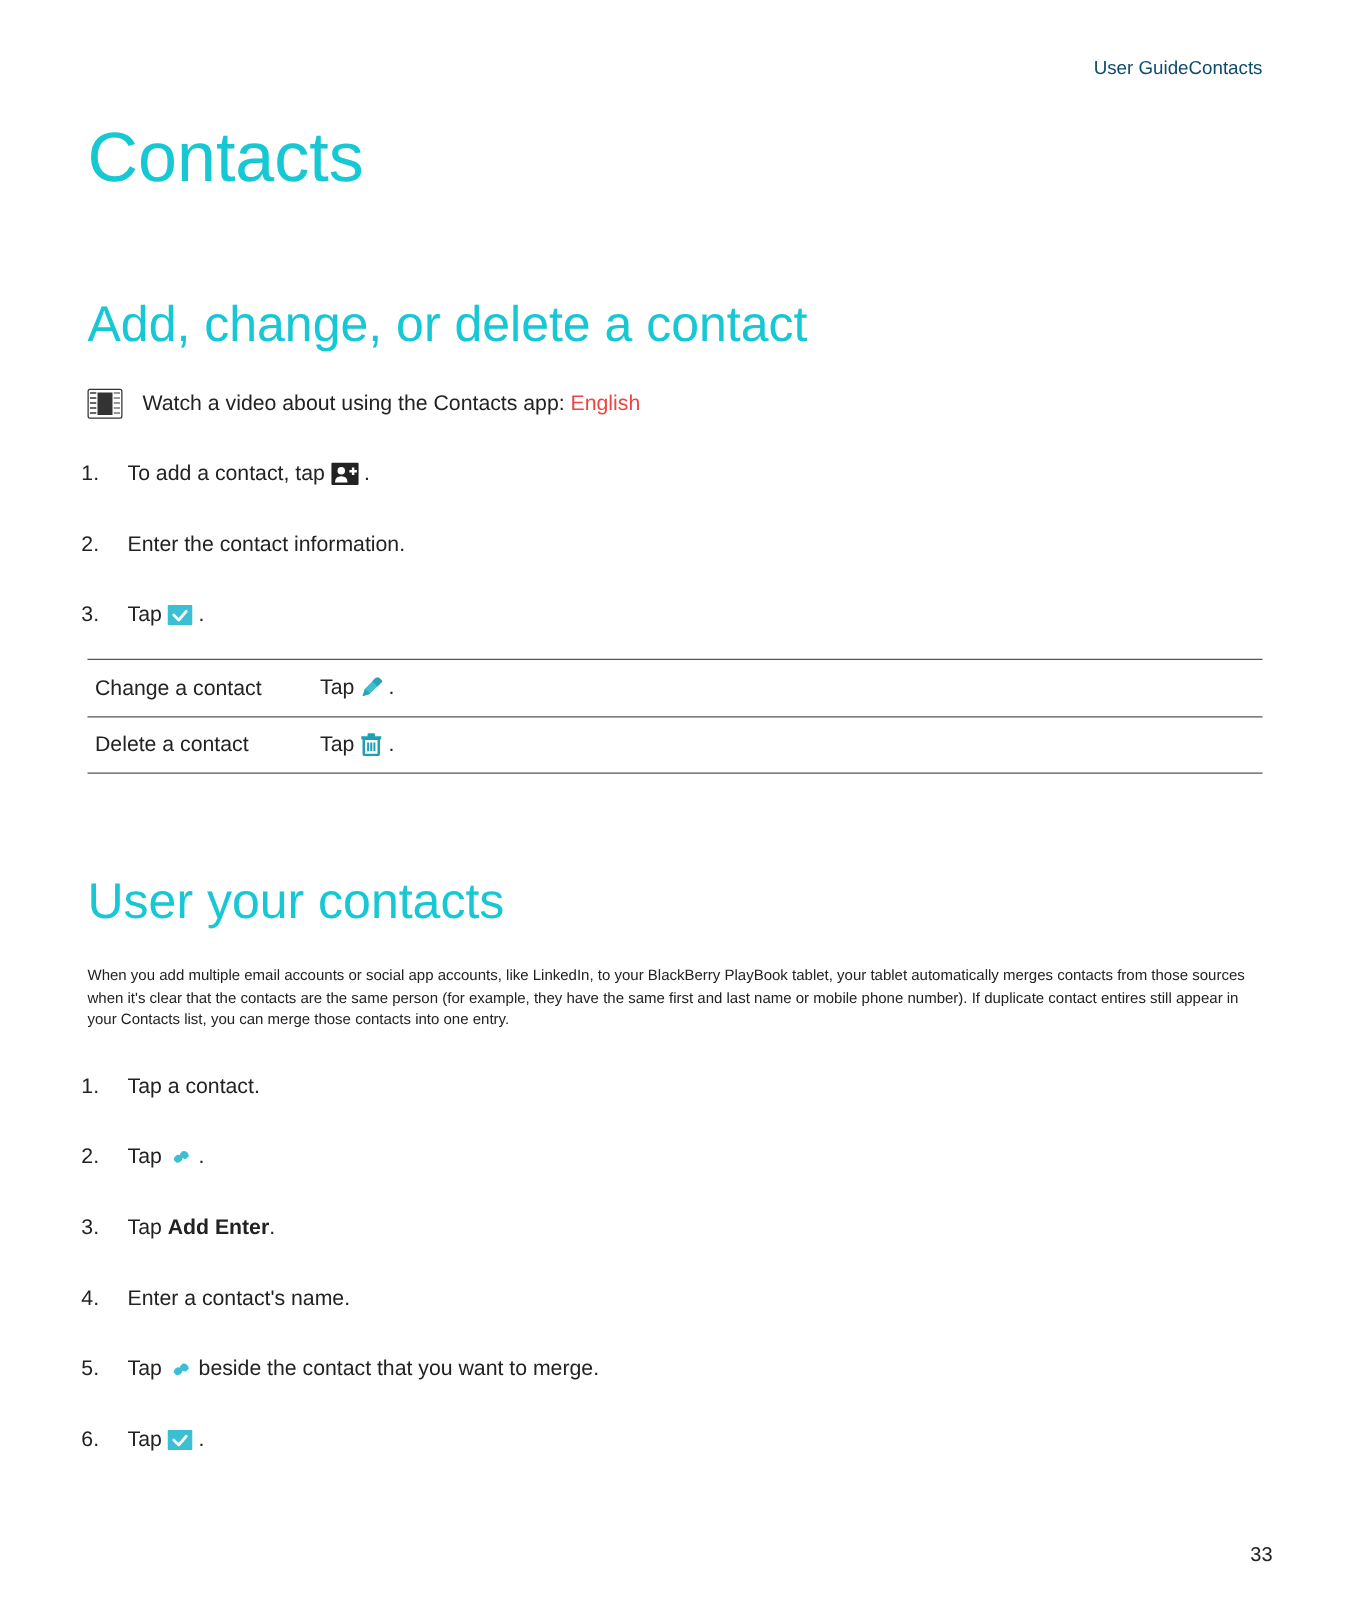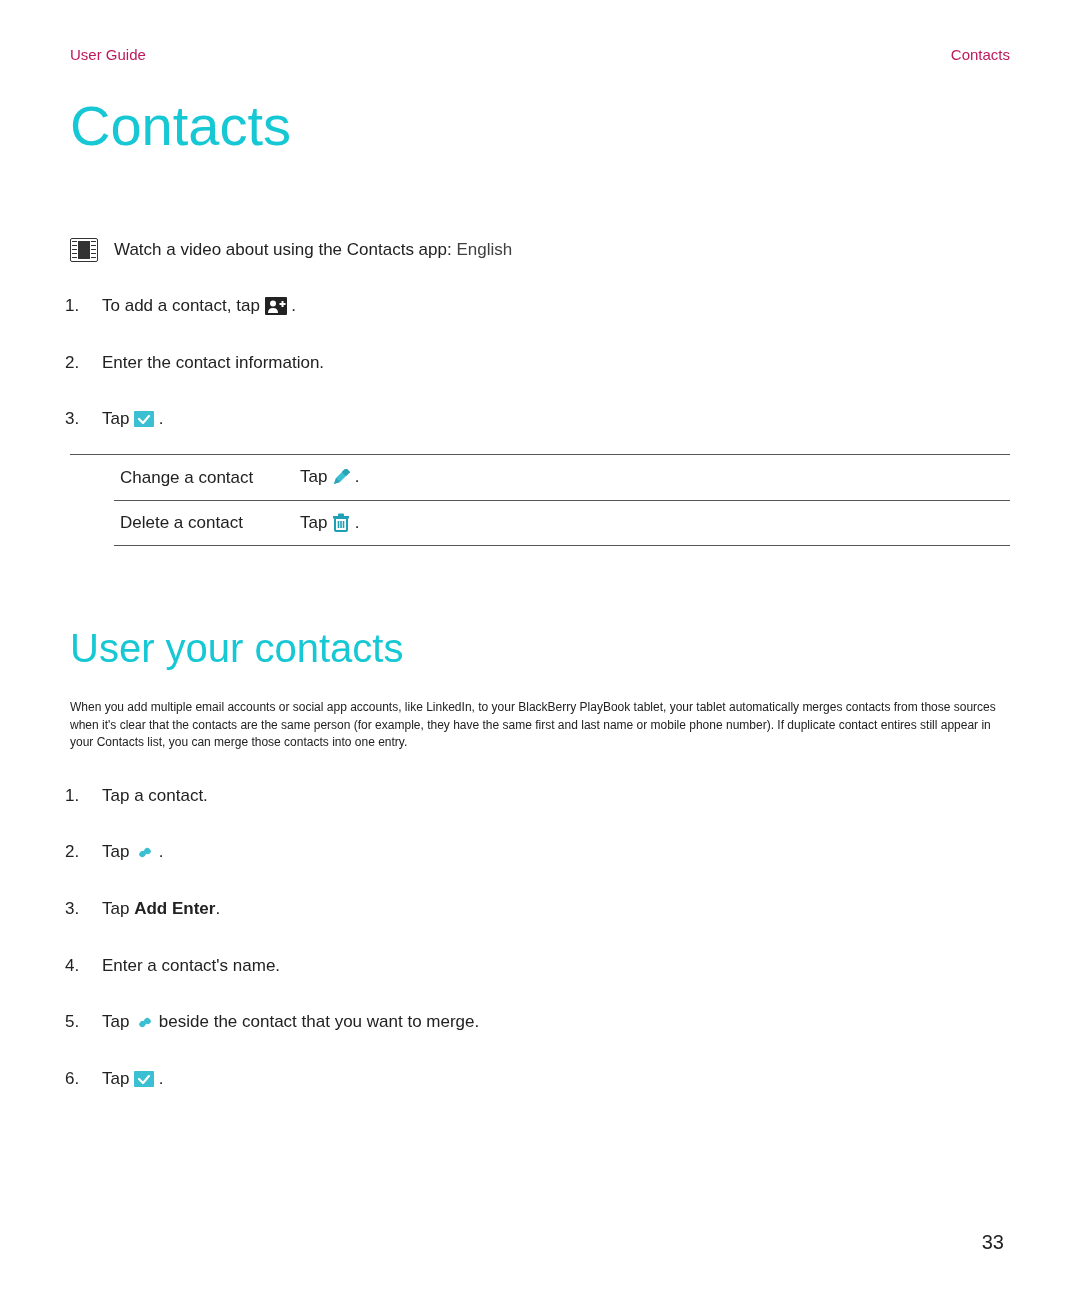--- a/index.html
+++ b/index.html
@@ -11,23 +11,23 @@
     width: 1080px;
     height: 1296px;
     box-sizing: border-box;
     position: relative;
   }
   .page {
     padding: 46px 70px 0 70px;
   }
   .header-row {
     display: flex;
-    justify-content: space-between;
+    justify-content: flex-end;
     font-size: 15px;
-    color: #be185d;
+    color: #0c4a6e;
     margin-bottom: 30px;
   }
   h1.page-title {
     color: #16c7d4;
     font-weight: 300;
     font-size: 56px;
     margin: 0 0 80px 0;
     letter-spacing: 0px;
   }
   h2.section-title {
@@ -80,21 +80,21 @@
     left: 7px;
     right: 7px;
     top: 2px;
     bottom: 2px;
     background: #333;
   }
   .video-text {
     font-size: 17px;
   }
   .link {
-    color: #404040;
+    color: #ef4444;
   }
   ol.steps {
     margin: 0 0 22px 0;
     padding-left: 14px;
     font-size: 17px;
   }
   ol.steps li {
     padding-left: 18px;
     margin-bottom: 5px;
     line-height: 1.45;
@@ -110,38 +110,37 @@
     width: 100%;
     border-top: 1px solid #555;
     font-size: 17px;
     margin-bottom: 80px;
   }
   .action-row {
     border-bottom: 1px solid #555;
     display: flex;
     padding: 12px 6px;
     align-items: center;
-    margin-left: 44px;
   }
   .action-label {
     width: 180px;
   }
   .action-value {
     flex: 1;
   }
   .body-text {
     font-size: 12px;
     line-height: 1.45;
     margin: 0 0 20px 0;
   }
   .page-number {
     position: absolute;
     bottom: 42px;
-    right: 76px;
-    font-size: 20px;
+    right: 62px;
+    font-size: 16px;
   }
   svg.icon {
     display: inline-block;
     vertical-align: middle;
   }
   .bold { font-weight: bold; }
 </style>
 </head>
 <body>
 
@@ -181,20 +180,21 @@
 
 <div class="page">
 
   <div class="header-row">
     <span>User Guide</span>
     <span>Contacts</span>
   </div>
 
   <h1 class="page-title">Contacts</h1>
 
+  <h2 class="section-title">Add, change, or delete a contact</h2>
 
   <div class="video-row">
     <span class="video-icon">
         <span class="screen"></span>
       </span>
     <span class="video-text">
       <span>Watch a video about using the Contacts app: </span><span class="link">English</span>
     </span>
   </div>
 

